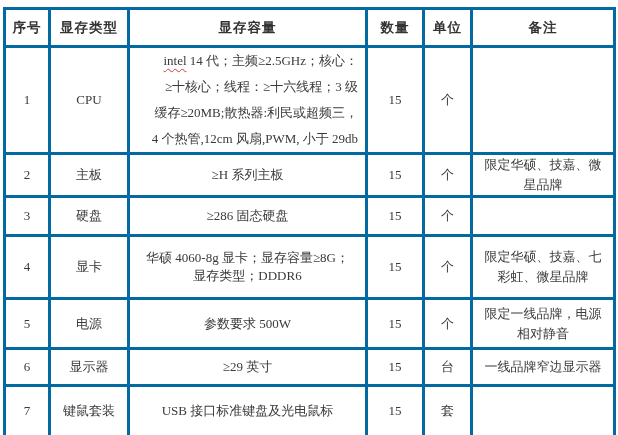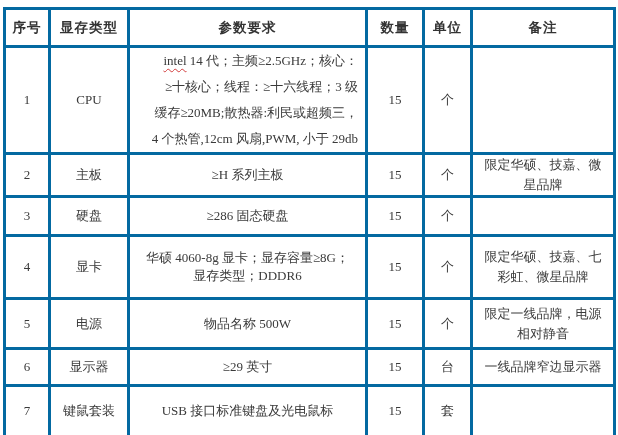--- a/index.html
+++ b/index.html
@@ -89,21 +89,21 @@
         <col class="c-name">
         <col class="c-par">
       <col class="c-qty">
         <col class="c-unit">
         <col class="c-note">
     </colgroup>
     <tbody>
       <tr class="r-head">
         <th>序号</th>
         <th>显存类型</th>
-        <th>参数要求</th>
+        <th>显存容量</th>
         <th>数量</th>
         <th>单位</th>
         <th>备注</th>
       </tr>
 
       <tr class="r-1">
         <td>1</td>
         <td>CPU</td>
         <td class="params-left"><span class="misspelled">intel</span><span> 14 代；主频≥2.5GHz；核心：
 ≥十核心；线程：≥十六线程；3 级
@@ -140,21 +140,21 @@
 显存类型；DDDR6</td>
         <td>15</td>
         <td>个</td>
         <td class="note-cell">限定华硕、技嘉、七
 彩虹、微星品牌</td>
       </tr>
 
       <tr class="r-5">
         <td>5</td>
         <td>电源</td>
-        <td>物品名称 500W</td>
+        <td>参数要求 500W</td>
         <td>15</td>
         <td>个</td>
         <td class="note-cell">限定一线品牌，电源
 相对静音</td>
       </tr>
 
       <tr class="r-6">
         <td>6</td>
         <td>显示器</td>
         <td>≥29 英寸</td>

